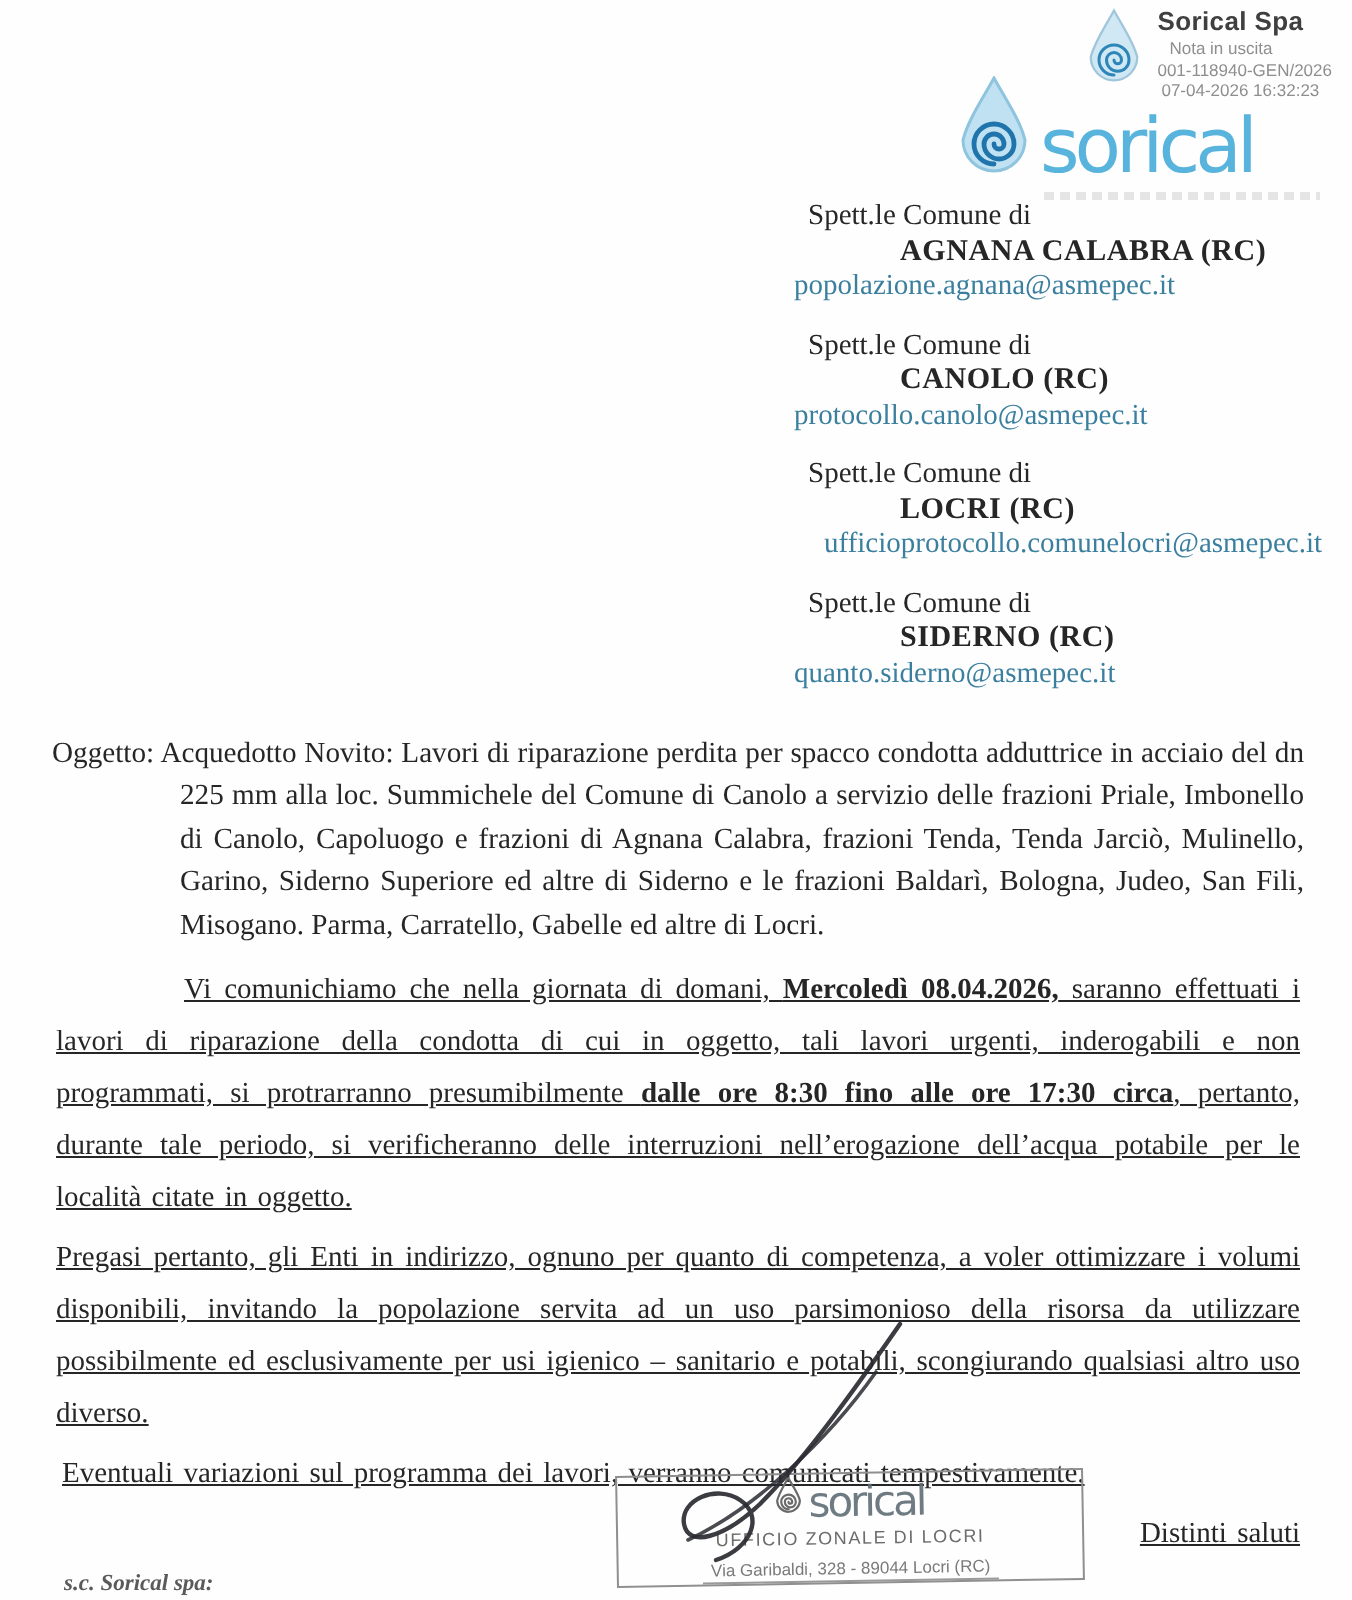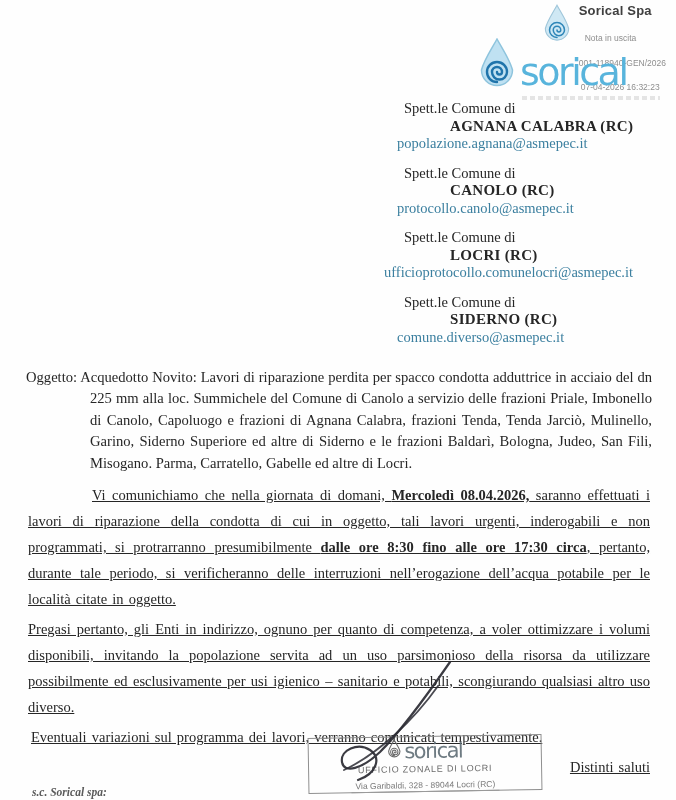--- a/index.html
+++ b/index.html
@@ -5,40 +5,40 @@
   html,body{margin:0;padding:0;background:#e8e8e8;}
   .page{
     position:relative;width:676px;height:800px;margin:0 auto;
     background:#fefefe;overflow:hidden;
     font-family:"Liberation Serif",serif;color:#262626;
   }
   
   .stamp-top{position:absolute;top:4px;right:10px;display:flex;gap:7px;align-items:flex-start;}
   .stamp-top .txt{font-family:"Liberation Sans",sans-serif;line-height:1.15;}
   .stamp-top .company{font-size:13px;font-weight:600;color:#3f3f3f;letter-spacing:.2px;}
-  .stamp-top .sub{font-size:8.5px;color:#8e8e8e;margin-top:15px;}
+  .stamp-top .sub{font-size:8.5px;color:#8e8e8e;margin-top:1px;}
   .stamp-top .sub.indent{margin-left:6px;}
   .stamp-top .sub.indent2{margin-left:2px;}
   
   .logo{position:absolute;top:38px;left:476px;display:flex;align-items:flex-end;gap:2px;}
   .logo .wordmark{
     font-family:"DejaVu Sans",sans-serif;font-size:38px;font-weight:400;
     color:#58b4dc;letter-spacing:-2.5px;line-height:1;padding-bottom:3px;
   }
   .logo-tagline{
     position:absolute;top:96px;left:522px;width:138px;height:4px;opacity:.35;
     background:repeating-linear-gradient(90deg,#b5b5b5 0 5px,transparent 5px 8px);
   }
   
   .recipients{position:absolute;top:100px;left:384px;width:288px;font-size:14.5px;line-height:17.5px;}
   .recipient{margin-bottom:12px;}
   .recipient .intro{padding-left:20px;}
   .recipient .name{font-weight:bold;padding-left:66px;font-size:15px;letter-spacing:.3px;}
   .recipient .email{color:#3b7f9f;padding-left:13px;}
-  .recipient:nth-child(3) .email{padding-left:0;}
+  .recipient:nth-child(3) .email{padding-left:0;margin-left:28px;}
   
   .subject{
     position:absolute;top:367px;left:26px;width:626px;
     font-size:14.6px;line-height:21.4px;text-align:justify;
     padding-left:64px;text-indent:-64px;box-sizing:border-box;
   }
   
   .body{position:absolute;top:478px;left:24px;width:630px;font-size:14.5px;line-height:26px;}
   .body p{margin:4px;text-align:justify;word-spacing:1.5px;text-decoration:underline;}
   .body .p1{text-indent:64px;}
@@ -108,21 +108,21 @@
       <div class="email">protocollo.canolo@asmepec.it</div>
     </div>
     <div class="recipient">
       <div class="intro">Spett.le Comune di</div>
       <div class="name">LOCRI (RC)</div>
       <div class="email">ufficioprotocollo.comunelocri@asmepec.it</div>
     </div>
     <div class="recipient">
       <div class="intro">Spett.le Comune di</div>
       <div class="name">SIDERNO (RC)</div>
-      <div class="email">comune.diverso@asmepec.it</div>
+      <div class="email">quanto.siderno@asmepec.it</div>
     </div>
   </div>
 
   <div class="subject"><span>Oggetto:</span> <span>Acquedotto Novito: Lavori di riparazione perdita per spacco condotta adduttrice in acciaio del dn 225 mm alla loc. Summichele del Comune di Canolo a servizio delle frazioni Priale, Imbonello di Canolo, Capoluogo e frazioni di Agnana Calabra, frazioni Tenda, Tenda Jarciò, Mulinello, Garino, Siderno Superiore ed altre di Siderno e le frazioni Baldarì, Bologna, Judeo, San Fili, Misogano. Parma, Carratello, Gabelle ed altre di Locri.</span></div>
 
   <div class="body">
     <p class="p1"><span>Vi comunichiamo che nella giornata di domani, </span><span class="b">Mercoledì 08.04.2026,</span><span> saranno effettuati i lavori di riparazione della condotta di cui in oggetto, tali lavori urgenti, inderogabili e non programmati, si protrarranno presumibilmente </span><span class="b">dalle ore 8:30 fino alle ore 17:30 circa</span><span>, pertanto, durante tale periodo, si verificheranno delle interruzioni nell’erogazione dell’acqua potabile per le località citate in oggetto.</span></p>
     <p class="p2">Pregasi pertanto, gli Enti in indirizzo, ognuno per quanto di competenza, a voler ottimizzare i volumi disponibili, invitando la popolazione servita ad un uso parsimonioso della risorsa da utilizzare possibilmente ed esclusivamente per usi igienico – sanitario e potabili, scongiurando qualsiasi altro uso diverso.</p>
     <p class="p3">Eventuali variazioni sul programma dei lavori, verranno comunicati tempestivamente.</p>
     <p class="closing">Distinti saluti</p>

